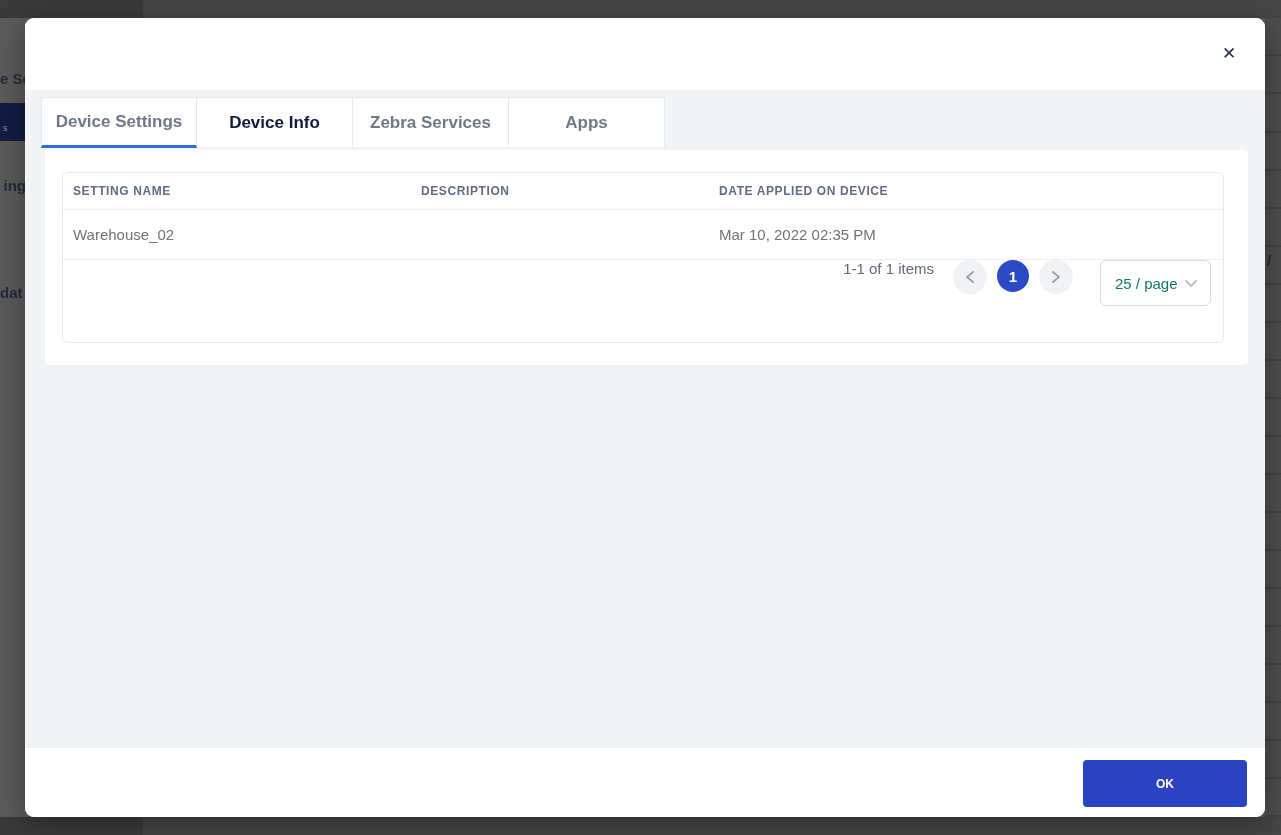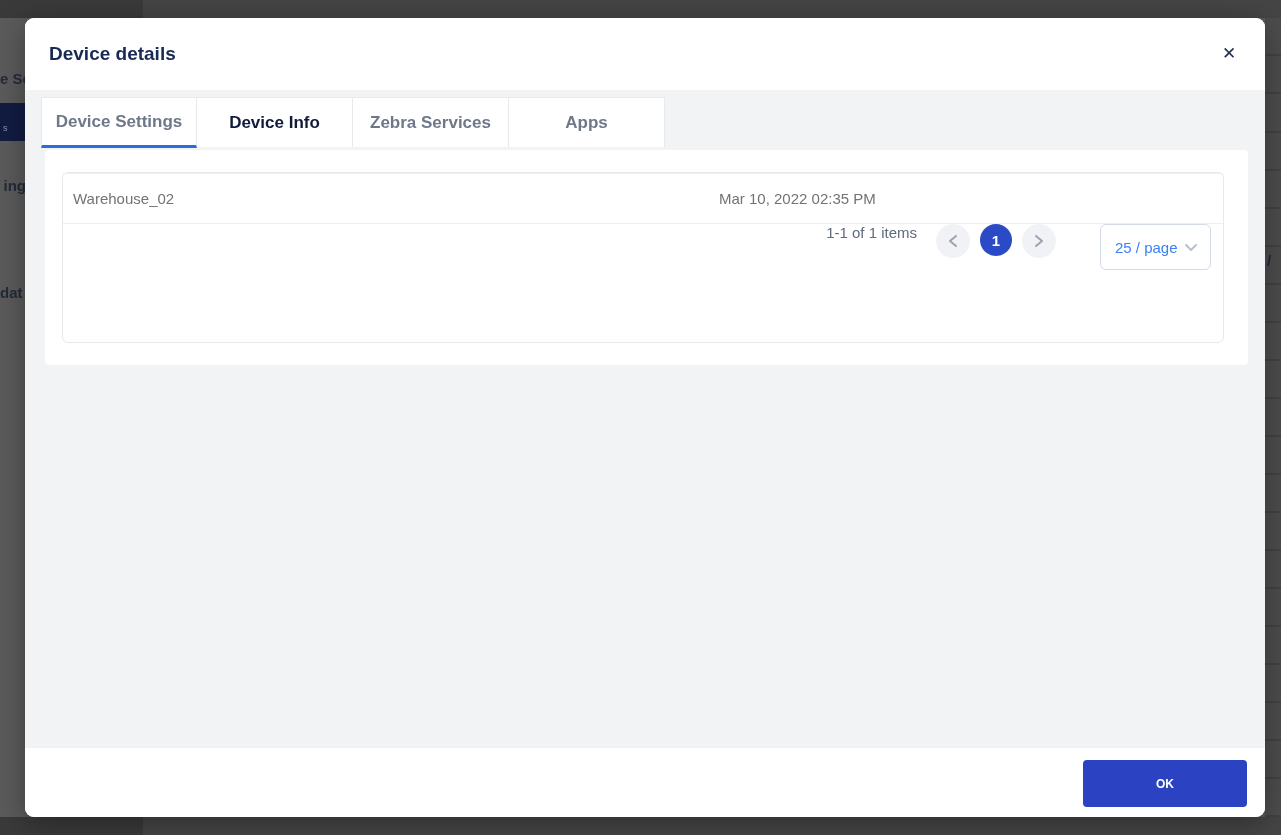--- a/index.html
+++ b/index.html
@@ -127,26 +127,26 @@
     cursor: pointer; margin: 0 5px;
   }
   .pg-btn svg { stroke: #9aa3af; }
   .pg-page {
     width: 32px; height: 32px; border-radius: 50%;
     background: #2b4ac6; color: #ffffff;
     display: flex; align-items: center; justify-content: center;
     font-size: 15px; font-weight: 600; margin: 0 5px; cursor: pointer;
   }
   .pg-size {
-    margin-left: 39px;
+    margin-left: 22px;
     width: 111px; height: 46px;
     background: #ffffff; border: 1px solid #d5dbe5; border-radius: 6px;
     display: flex; align-items: center; justify-content: space-between;
     padding: 0 12px 0 14px;
-    font-size: 15px; color: #3b82f6; cursor: pointer;
+    font-size: 15px; color: #0f766e; cursor: pointer;
   }
   .pg-size svg { stroke: #b9c0cc; }
 
   
   .modal-footer {
     position: absolute; left: 0; bottom: 0; width: 100%; height: 70px;
     background: #ffffff; border-top: 1px solid #ecf1f6;
   }
   .ok-button {
     position: absolute; right: 18px; top: 12px;
@@ -166,34 +166,38 @@
 <div class="bg-left-frag bg-frag-ese">e Se</div>
 <div class="bg-nav-item">s</div>
 <div class="bg-left-frag bg-frag-ing">ing</div>
 <div class="bg-left-frag bg-frag-dat">dat</div>
 <div class="bg-right-strip"></div>
 <div class="bg-right-frag">/</div>
 
 <div class="modal">
 
   <div class="modal-header">
-    <div class="modal-title">Device details</div>
     <div class="modal-close">✕</div>
   </div>
 
   <div class="tab-strip">
     <div class="tab active">Device Settings</div>
     <div class="tab first-tab">Device Info</div>
     <div class="tab">Zebra Services</div>
     <div class="tab">Apps</div>
   </div>
 
   <div class="content-card">
     <div class="table-box">
 
+      <div class="t-row t-head">
+        <div class="t-cell">SETTING NAME</div>
+        <div class="t-cell">DESCRIPTION</div>
+        <div class="t-cell">DATE APPLIED ON DEVICE</div>
+      </div>
 
       <div class="t-row t-body-row">
         <div class="t-cell">Warehouse_02</div>
         <div class="t-cell"></div>
         <div class="t-cell">Mar 10, 2022 02:35 PM</div>
       </div>
 
       <div class="t-pagination">
         <span class="pg-summary">1-1 of 1 items</span>
         <button class="pg-btn">

